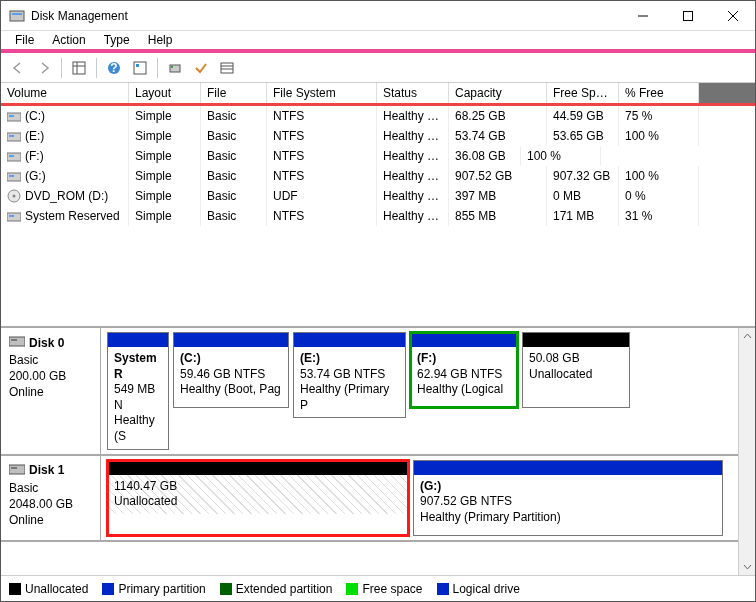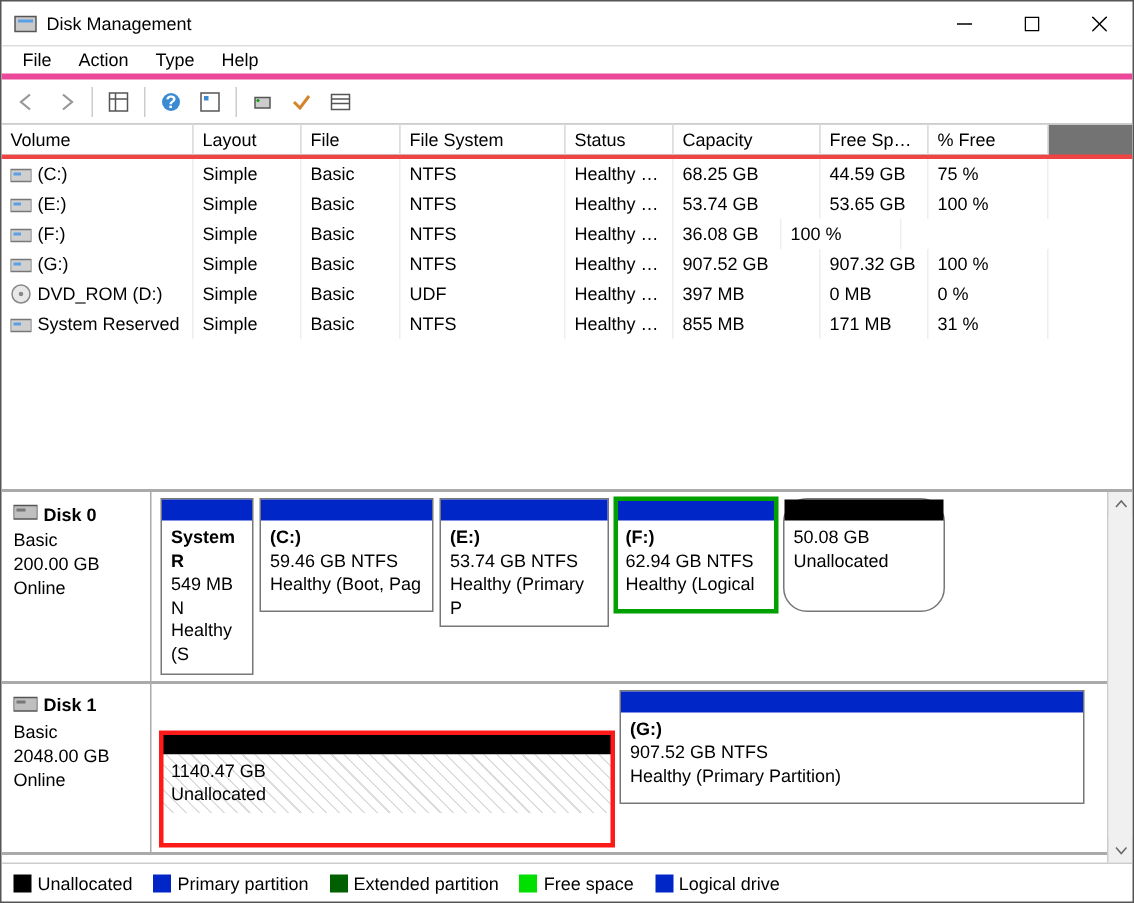--- a/index.html
+++ b/index.html
@@ -44,21 +44,21 @@
 
 .part-box { display:flex; flex-direction:column; border:1px solid #777; min-height:76px; }
 .part-box .stripe { height:14px; }
 .part-box .pbody { padding:4px 6px; font-size:11px; line-height:1.3; overflow:hidden;}
 .part-box .pbody b { font-weight:bold;}
 .stripe-blue { background:#0026c8; }
 .stripe-black { background:#000; }
 .hatched .pbody { background: repeating-linear-gradient(45deg,#fff,#fff 5px,#ddd 5px,#ddd 6px); }
 
 .sel-green { outline:3px solid #00a000; outline-offset:-2px; }
-.sel-red { outline:3px solid #ff1a1a; outline-offset:-2px;margin-top:28px; }
+.sel-red { outline:3px solid #ff1a1a; outline-offset:-2px; }
 
 .scrollbar { width:17px; background:#f0f0f0; border-left:1px solid #ccc; display:flex; flex-direction:column;}
 .scrollbar .arrow { height:17px; display:flex;align-items:center;justify-content:center;}
 .scrollbar .track { flex:1; background:#f0f0f0;}
 
 
 .legend { height:26px; border-top:1px solid #ccc; display:flex; align-items:center; padding:0 8px; gap:14px;}
 .legend .item { display:flex; align-items:center; gap:4px;}
 .legend .swatch { width:12px; height:12px; }
 
@@ -299,21 +299,21 @@
       <div class="pbody"><b>(C:)</b><br><span>59.46 GB NTFS</span><br><span>Healthy (Boot, Pag</span></div>
           </div>
           <div class="part-box" style="width: 113px;">
             <div class="stripe stripe-blue"></div>
       <div class="pbody"><b>(E:)</b><br><span>53.74 GB NTFS</span><br><span>Healthy (Primary P</span></div>
           </div>
           <div class="part-box sel-green" style="width: 108px;">
             <div class="stripe stripe-blue"></div>
       <div class="pbody"><b>(F:)</b><br><span>62.94 GB NTFS</span><br><span>Healthy (Logical</span></div>
           </div>
-          <div class="part-box" style="width: 108px; border-radius: 16px;">
+          <div class="part-box" style="width: 108px;">
             <div class="stripe stripe-black"></div>
       <div class="pbody"><span>50.08 GB</span><br><span>Unallocated</span></div>
           </div>
         </div>
       </div>
       <div class="gfx-row">
         <div class="disk-cell">
           <div class="dname">
             <span><svg width="16" height="14">
                 <rect x="0" y="3" width="16" height="9" fill="#bfbfbf" stroke="#555"></rect>

